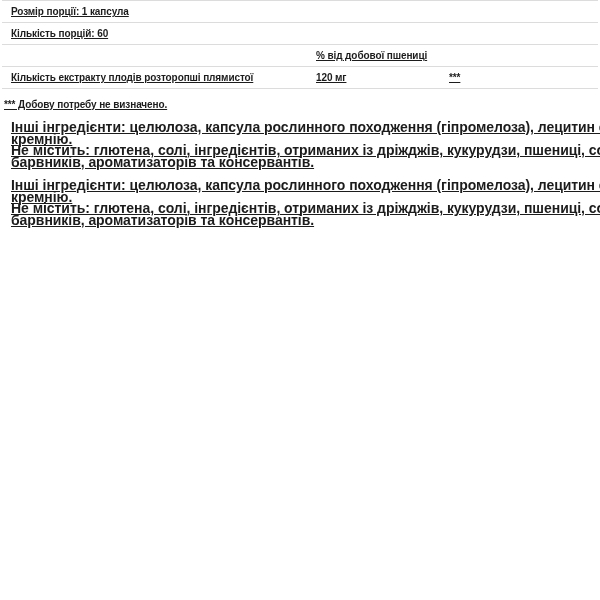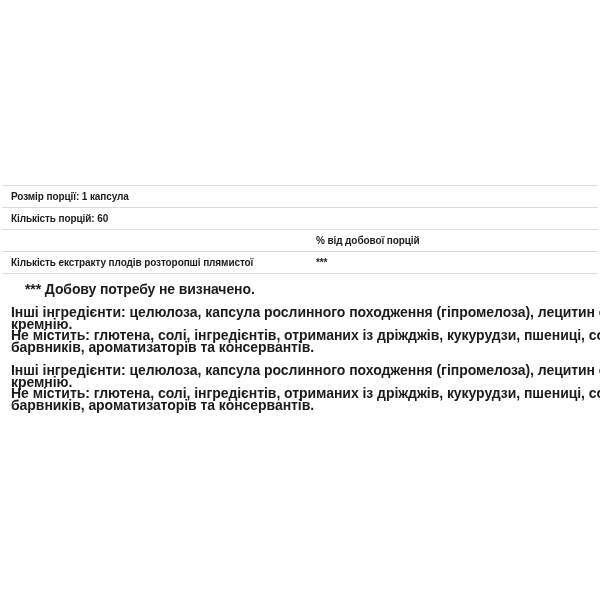--- a/index.html
+++ b/index.html
@@ -10,41 +10,41 @@
     width: 600px;
     height: 600px;
     background: #ffffff;
     overflow: hidden;
     font-family: "Liberation Sans", sans-serif;
     font-weight: 700;
     color: #1c1c1c;
     -webkit-font-smoothing: antialiased;
   }
   .sheet {
-    padding-top: 185px;
+    text-decoration: underline;
   }
   .facts-table {
     border-bottom: 1px solid #dcdcdc;
     margin: 0 2px;
   }
   .t-row {
     border-top: 1px solid #dcdcdc;
     height: 21px;
     display: flex;
     align-items: center;
     padding-left: 9px;
     font-size: 10px;
     letter-spacing: -0.1px;
   }
   .c1 { width: 305px; flex: none; }
   .c2 { width: 133px; flex: none; }
   .c3 { flex: 1; }
   .footnote {
-    margin: 10px 0 0 25px;
-    font-size: 14px;
+    margin: 10px 0 0 4px;
+    font-size: 10px;
     line-height: 11px;
     letter-spacing: -0.1px;
   }
   .para {
     margin: 12px 0 0 11px;
     font-size: 14px;
     line-height: 11.5px;
     letter-spacing: -0.05px;
     white-space: pre;
   }
@@ -59,25 +59,26 @@
     <div class="t-row">
       <span>Розмір порції: 1 капсула</span>
     </div>
 
     <div class="t-row">
       <span>Кількість порцій: 60</span>
     </div>
 
     <div class="t-row">
       <span class="c1"></span>
-      <span class="c3">% від добової порцій</span>
+      <span class="c3">% від добової пшениці</span>
     </div>
 
     <div class="t-row">
       <span class="c1">Кількість екстракту плодів розторопші плямистої</span>
+      <span class="c2">120 мг</span>
       <span class="c3">***</span>
     </div>
 
   </div>
 
   <p class="footnote">*** Добову потребу не визначено.</p>
 
   <p class="para">Інші інгредієнти: целюлоза, капсула рослинного походження (гіпромелоза), лецитин соняшнику, магнію стеарат, діоксид
 кремнію.
 Не містить: глютена, солі, інгредієнтів, отриманих із дріжджів, кукурудзи, пшениці, сої, молочних продуктів, штучних

